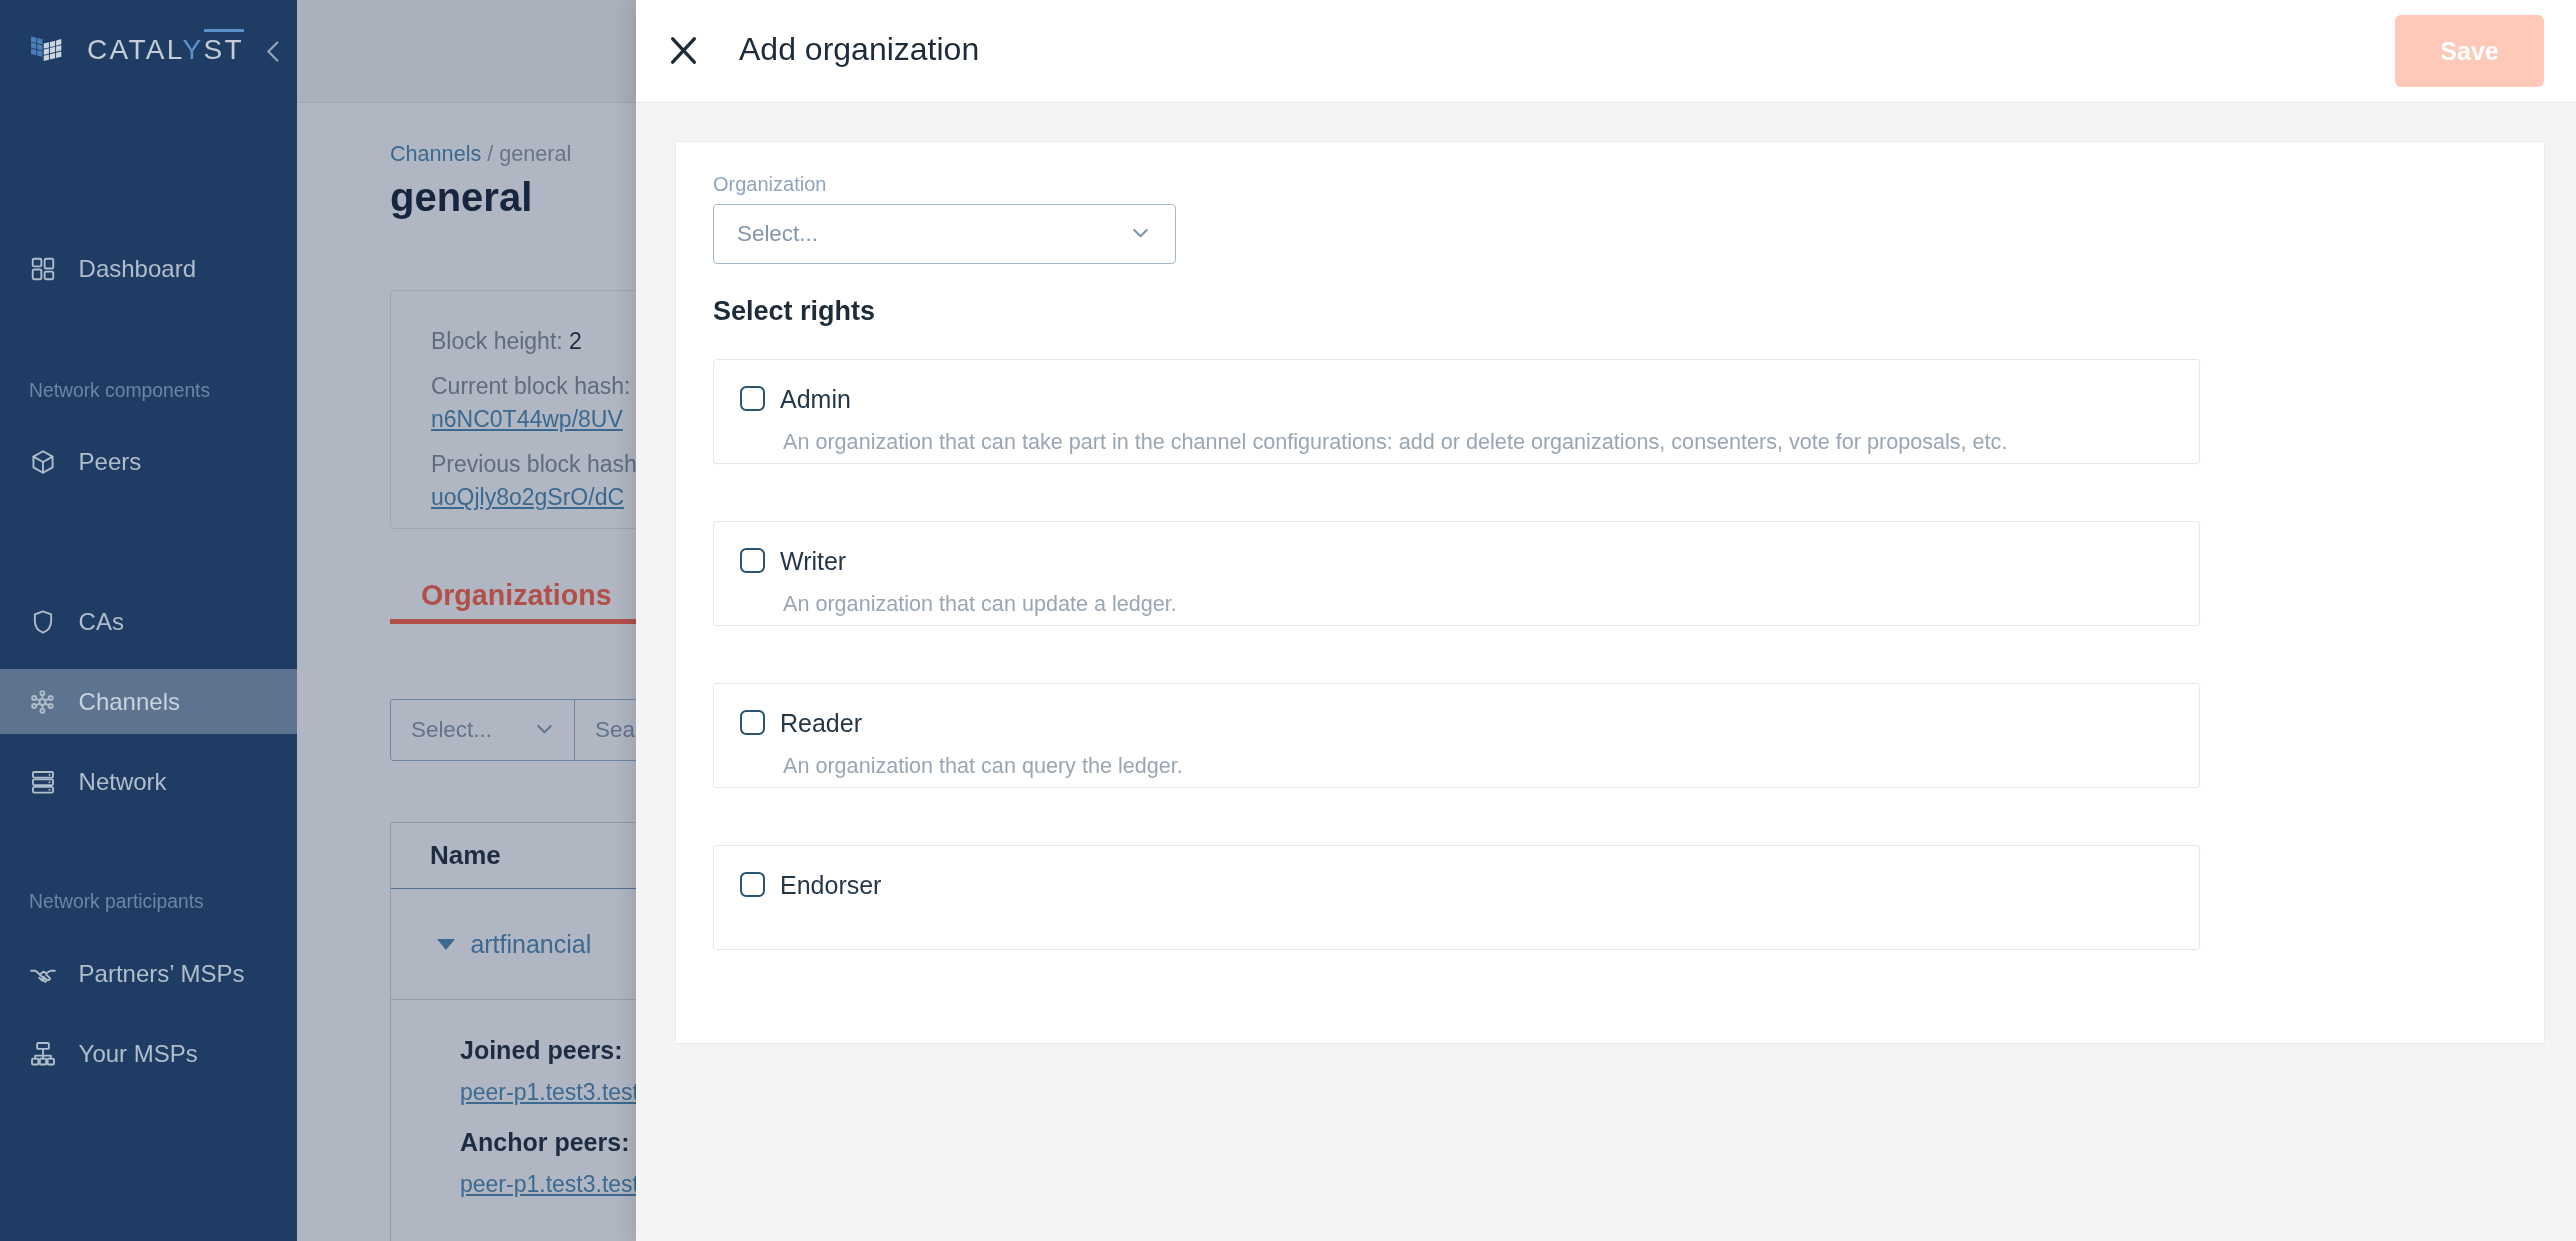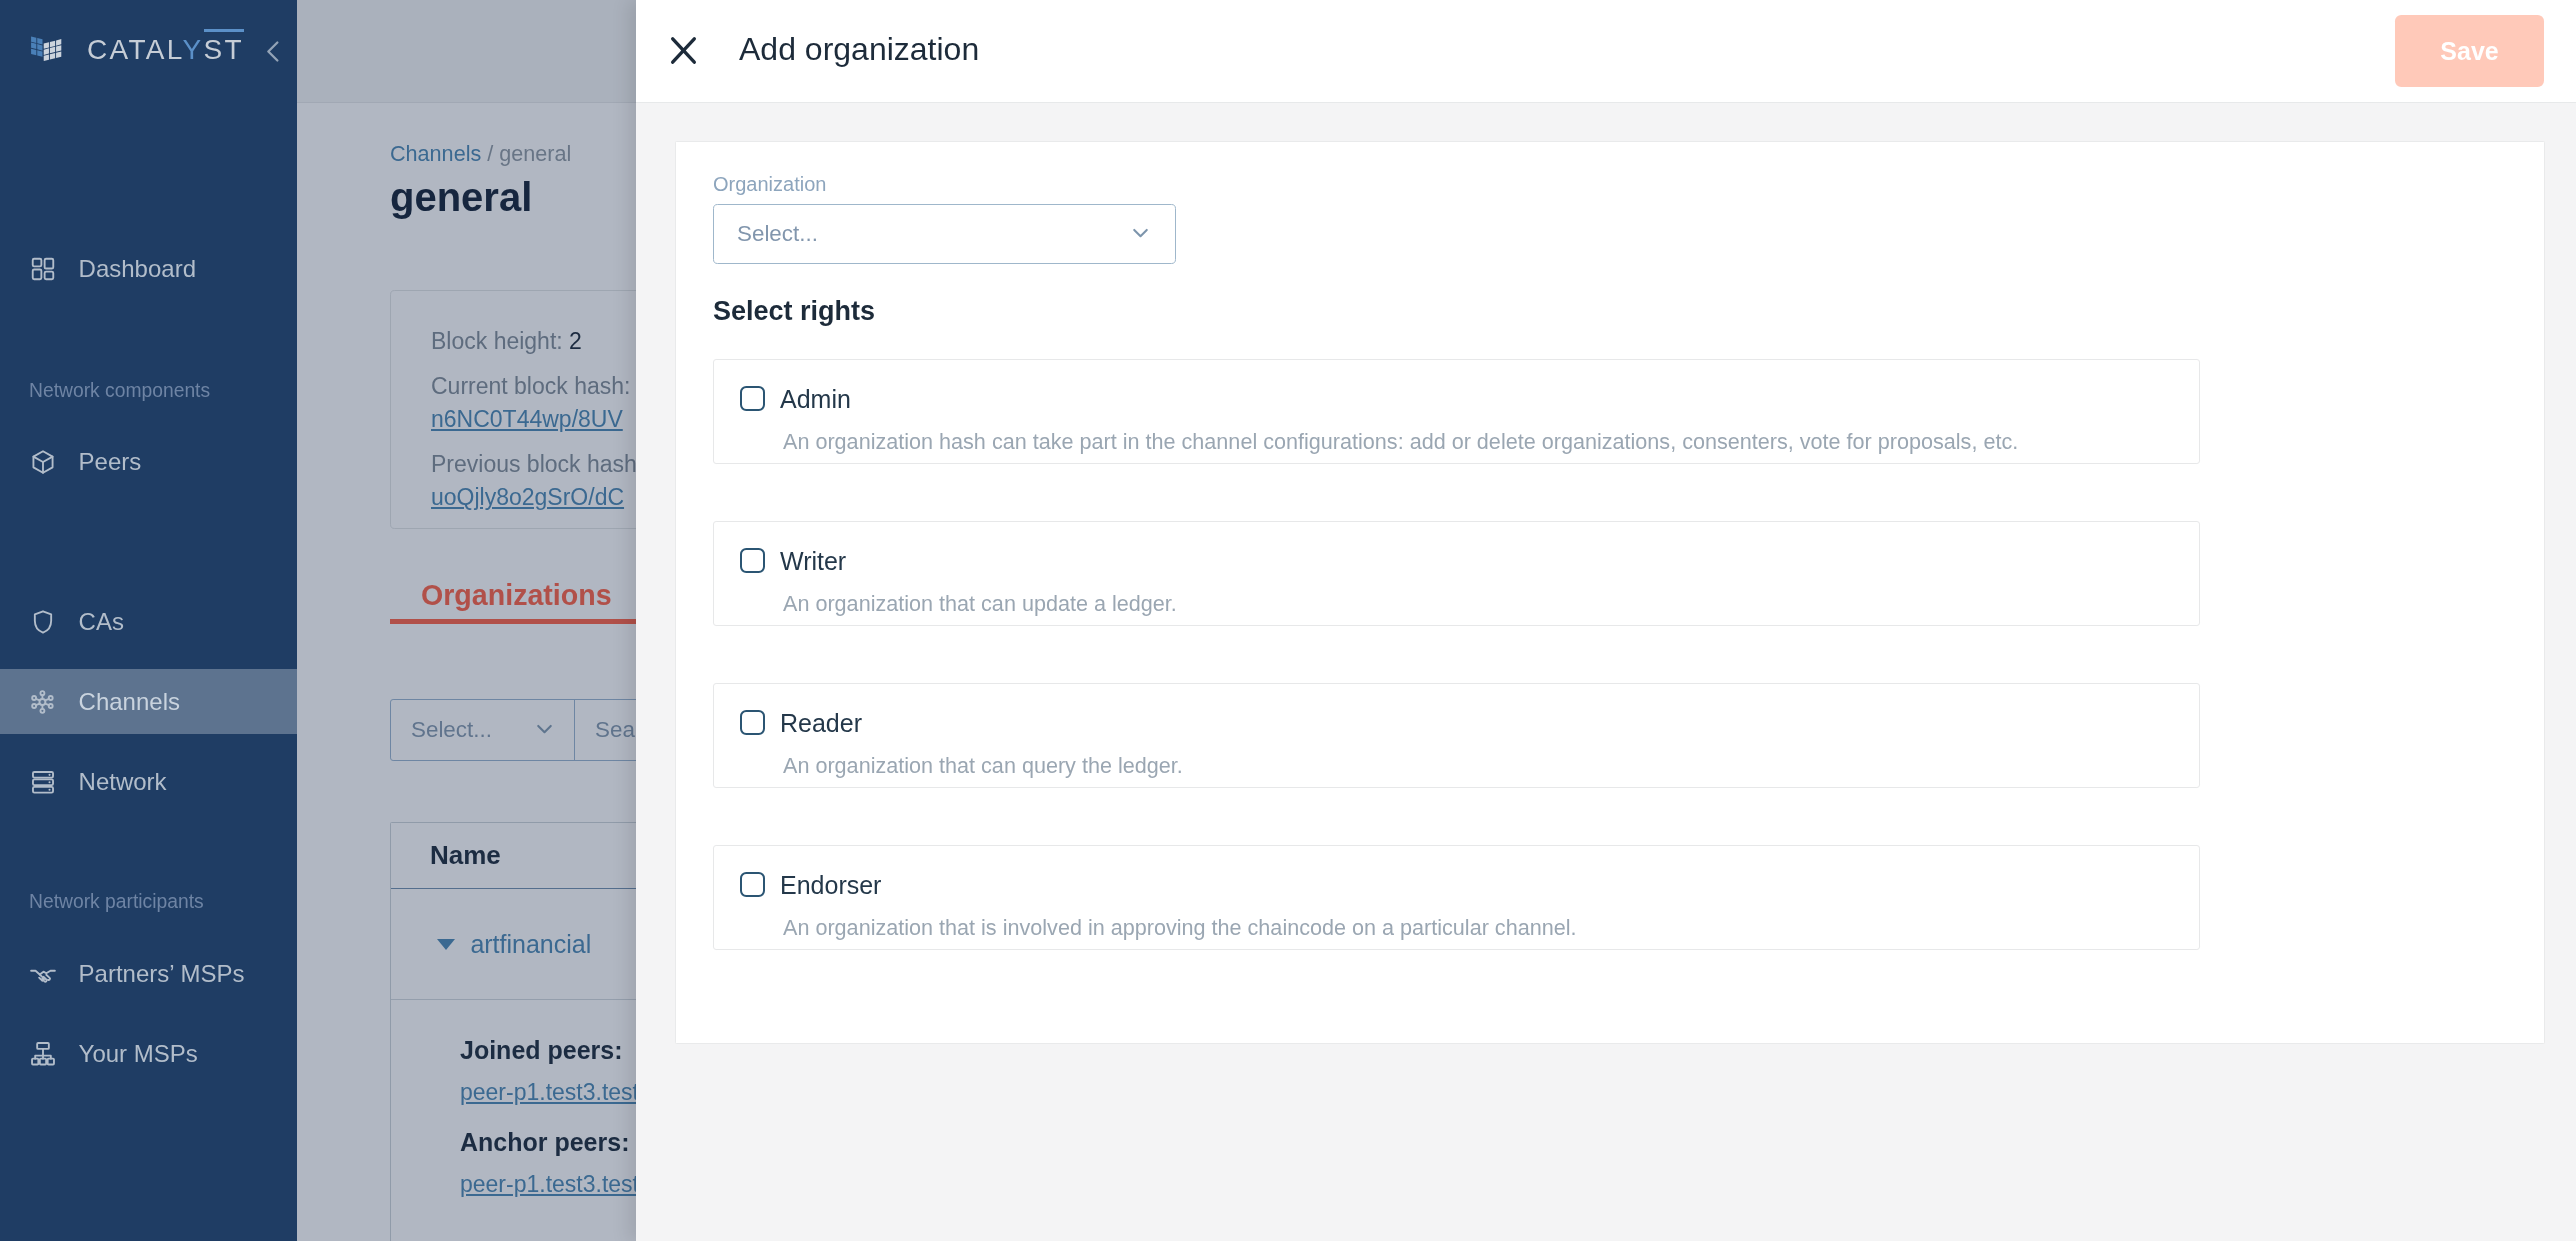--- a/index.html
+++ b/index.html
@@ -249,35 +249,34 @@
       <span class="chev"><svg viewBox="0 0 24 24">
             <polyline points="6,9.5 12,15.5 18,9.5"></polyline>
           </svg></span>
     </div>
 
     <div class="rights-title">Select rights</div>
 
     <div class="right-card rc-0">
       <span class="checkbox"></span>
       <span class="right-name">Admin</span>
-      <span class="right-desc">An organization hash can take part in the channel configurations: add or delete organizations, consenters, vote for proposals, etc.</span>
+      <span class="right-desc">An organization that can take part in the channel configurations: add or delete organizations, consenters, vote for proposals, etc.</span>
     </div>
 
     <div class="right-card rc-1">
       <span class="checkbox"></span>
       <span class="right-name">Writer</span>
       <span class="right-desc">An organization that can update a ledger.</span>
     </div>
 
     <div class="right-card rc-2">
       <span class="checkbox"></span>
       <span class="right-name">Reader</span>
       <span class="right-desc">An organization that can query the ledger.</span>
     </div>
 
     <div class="right-card rc-3">
       <span class="checkbox"></span>
       <span class="right-name">Endorser</span>
-      <span class="right-desc">An organization that is involved in approving the chaincode on a particular channel.</span>
     </div>
   </div>
 </div>
 
 
 </body></html>

